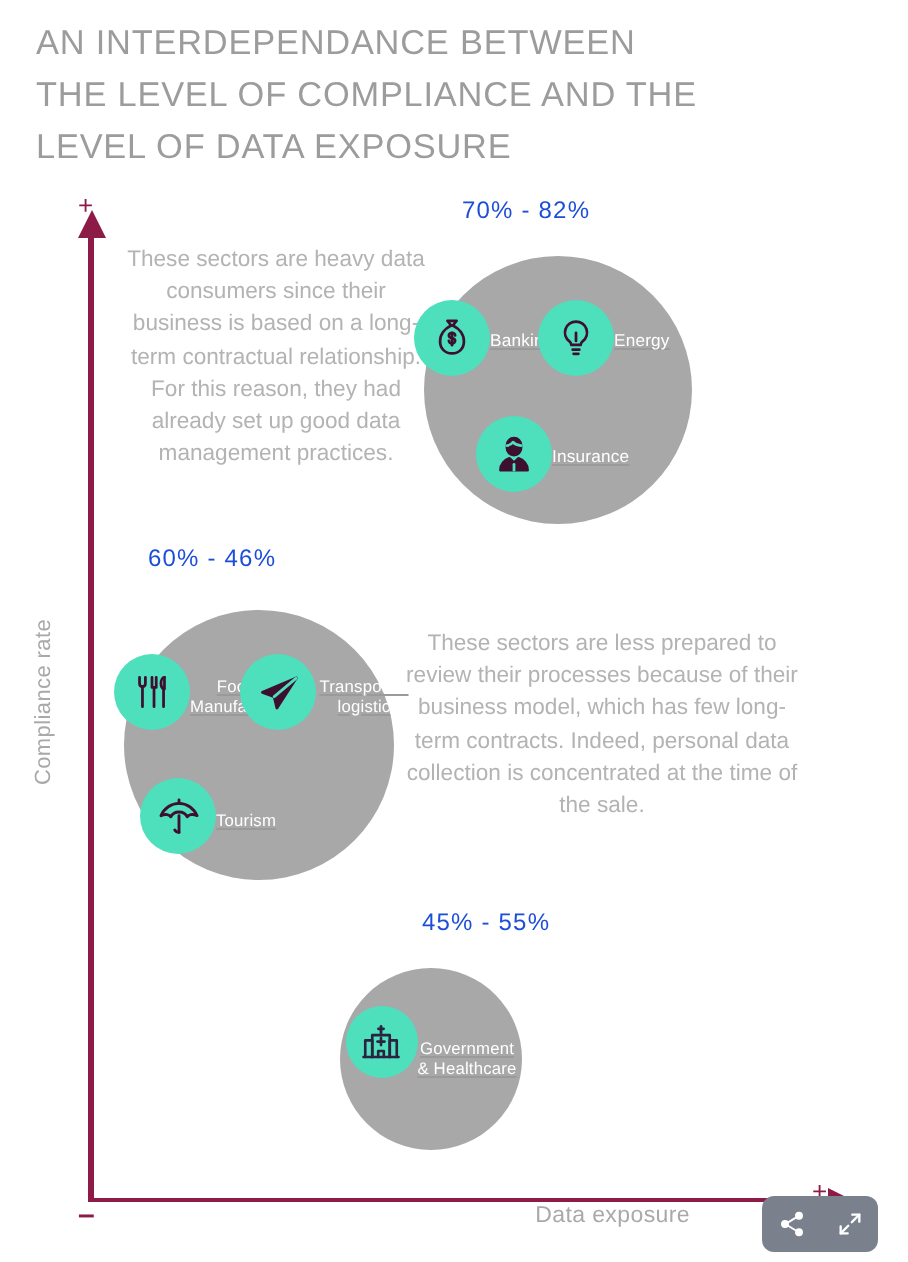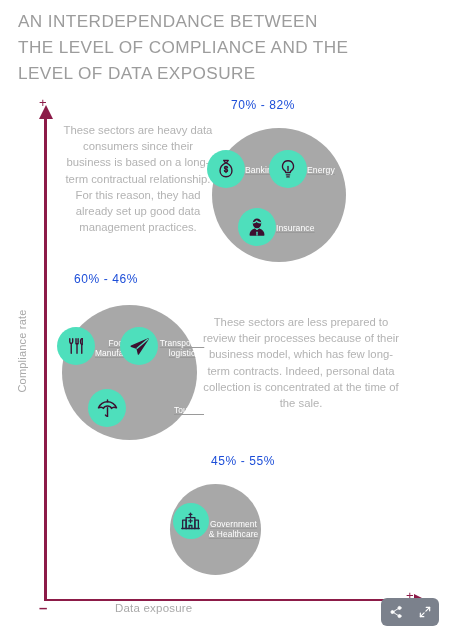--- a/index.html
+++ b/index.html
@@ -60,21 +60,21 @@
     color:#8c1b48;font-size:13px;line-height:13px;
   }
   .ylabel{
     position:absolute;left:-33px;top:345px;width:110px;
     transform:rotate(-90deg);
     text-align:center;
     color:#a9a9a9;font-size:11px;letter-spacing:0.2px;
   }
   .xlabel{
     position:absolute;left:115px;top:602px;width:230px;
-    text-align:left;
+    text-align:right;
     color:#a9a9a9;font-size:11.5px;letter-spacing:0.2px;
   }
 
   
   .pct{
     position:absolute;
     color:#1d4ed8;
     font-size:12px;
     letter-spacing:0.6px;
     white-space:nowrap;
@@ -130,21 +130,21 @@
   }
   .node-sm .node-label{font-size:8.4px;line-height:10px;}
 
   
   .c1-n0{left:38px;top:22px;}
   .c1-n1{left:100px;top:22px;}
   .c1-n2{left:69px;top:80px;}
   
   .c2-n0{left:38px;top:22px;}
   .c2-n1{left:101px;top:22px;}
-  .c2-n2{left:69px;top:84px;gap:48px;}
+  .c2-n2{left:51px;top:84px;}
   
   .c3-n0{left:45.5px;top:19px;align-items:flex-end;}
 
   
   .toolbar{
     position:absolute;left:381px;top:598px;
     width:58px;height:28px;
     background:#7b818c;
     border-radius:6px;
     display:flex;align-items:center;justify-content:space-around;

